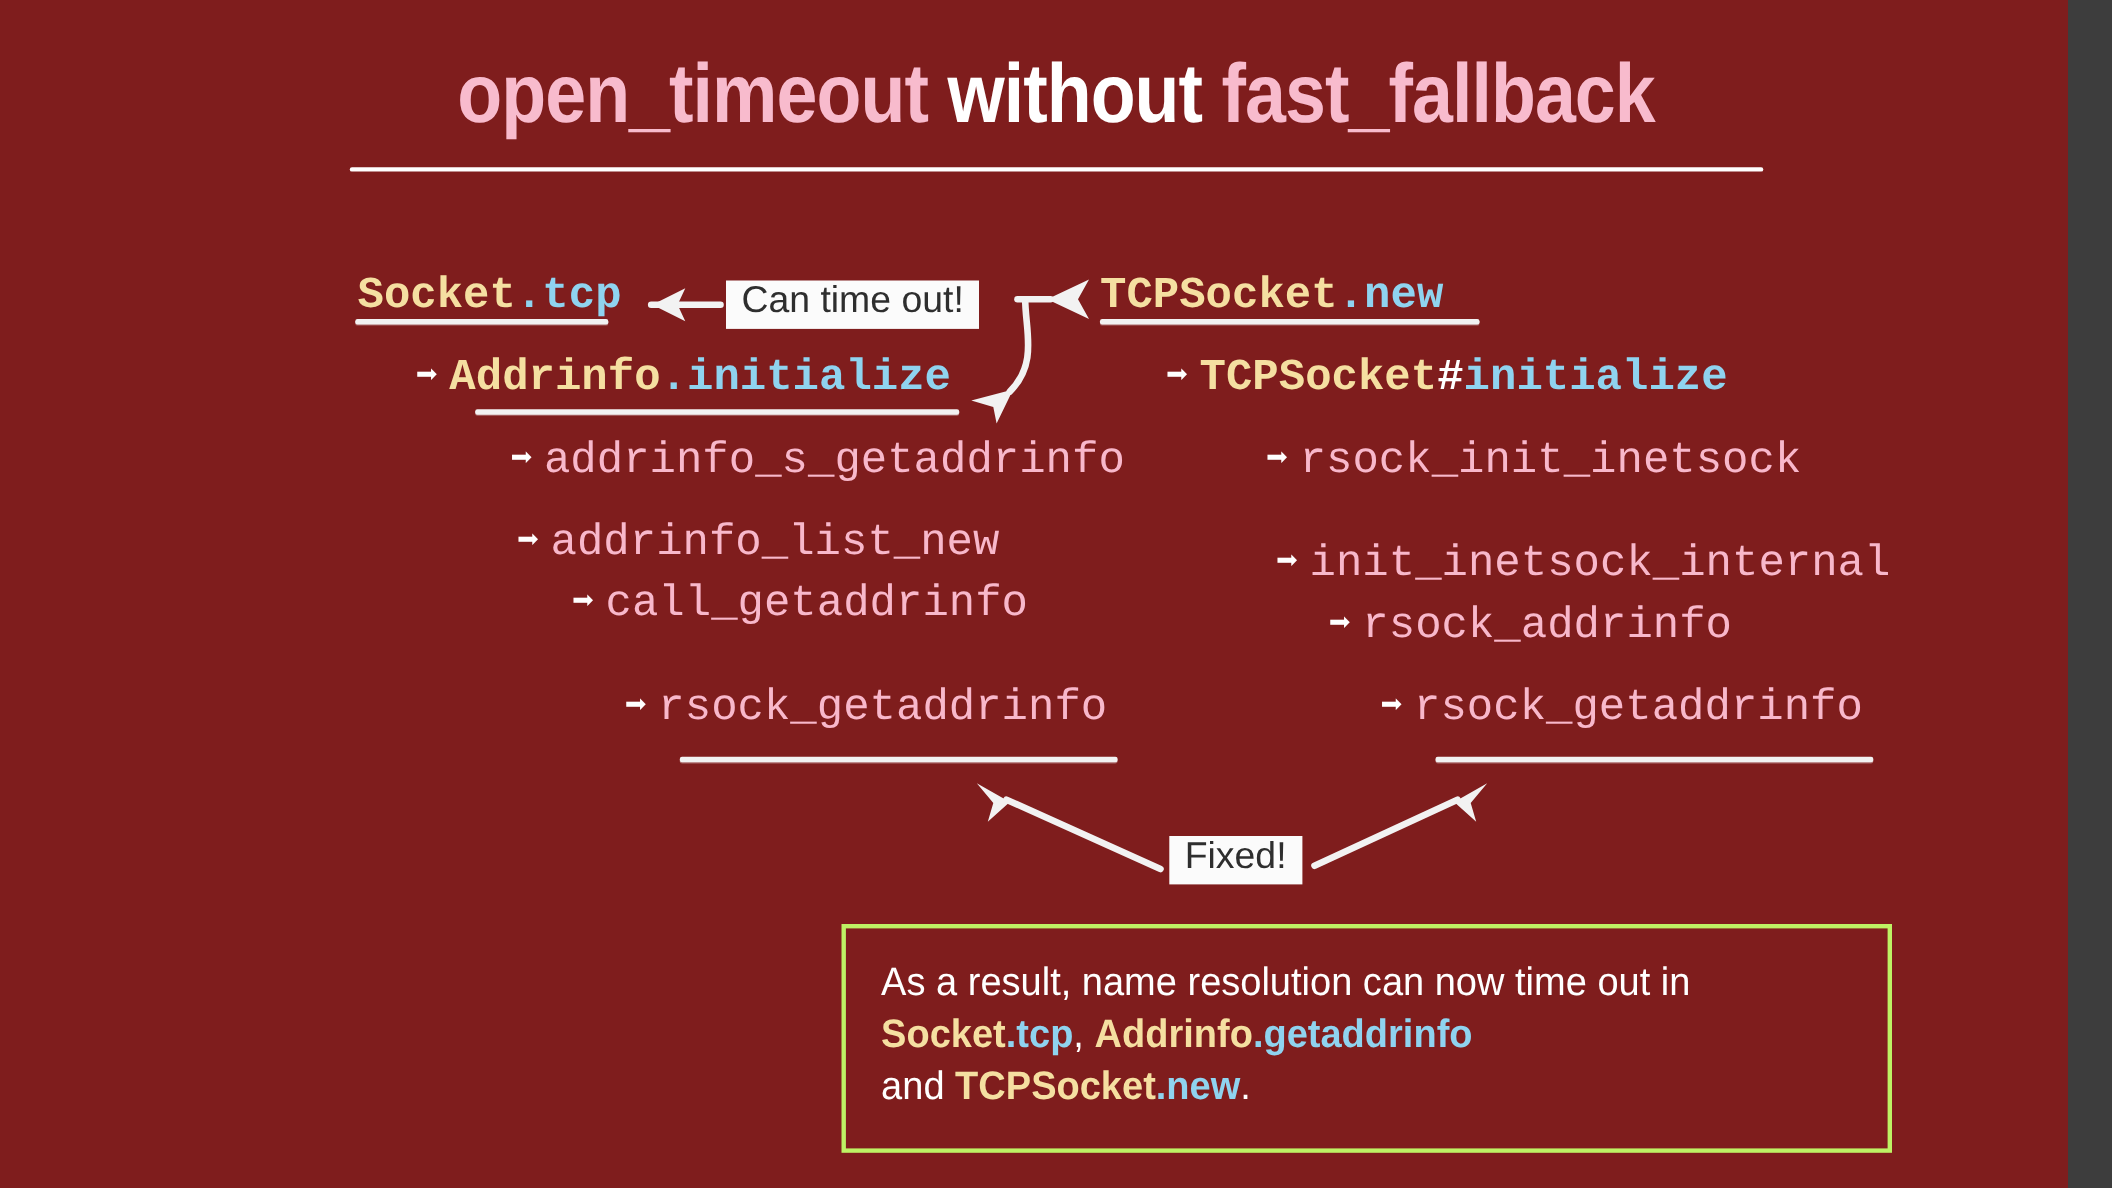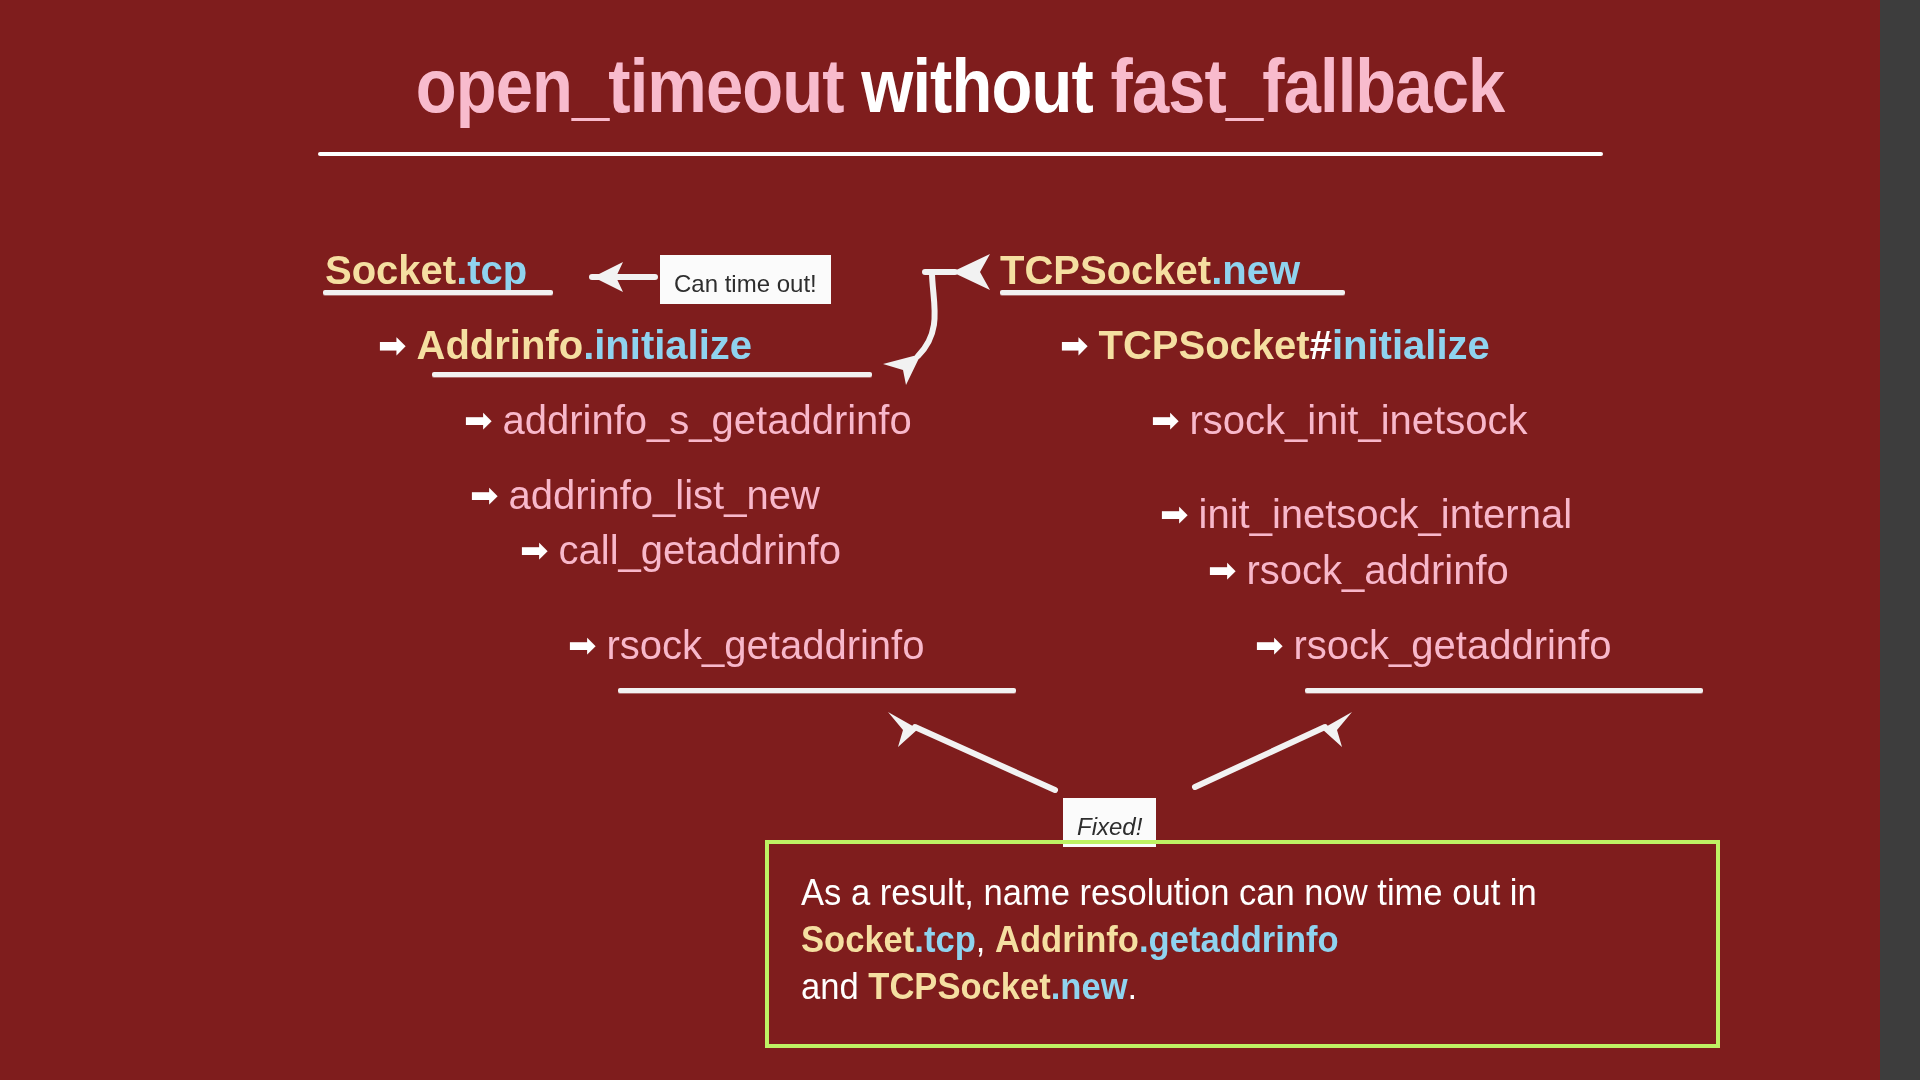--- a/index.html
+++ b/index.html
@@ -45,20 +45,21 @@
   }
 
   
   .stack { position: absolute; }
   .row {
     position: absolute;
     white-space: nowrap;
     font-size: 40px;
     font-weight: bold;
     line-height: 1;
+    font-family: Liberation Mono, monospace;
   }
   .row.plain { font-weight: normal; }
   .arrow {
     color: #ffffff;
     font-size: 34px;
     margin-right: 10px;
     position: relative;
     top: -2px;
   }
   .c-yellow { color: #f5dfa1; }
@@ -73,23 +74,23 @@
     background: #f2f2f2;
     border-radius: 2px;
     box-shadow: 0 1px 0 rgba(255,255,255,.35);
   }
 
   
   .callout {
     position: absolute;
     background: #fbfbfb;
     color: #2e2e2e;
-    font-size: 24px;
+    font-size: 34px;
     font-weight: normal;
-    padding: 16px 14px 7px 14px;
+    padding: 0 14px 7px 14px;
     white-space: nowrap;
     line-height: 1.1;
   }
 
   
   #note-box {
     position: absolute;
     left: 765px;
     top: 840px;
     width: 955px;
@@ -209,21 +210,21 @@
       <path d="M 1055 790 L 915 727" stroke="#f2f2f2" stroke-width="6" stroke-linecap="round" fill="none"></path>
       <path d="M 918 729 L 888 712 L 903 730 L 898 747 Z" fill="#f2f2f2"></path>
     </g>
     <g>
       <path d="M 1195 787 L 1325 727" stroke="#f2f2f2" stroke-width="6" stroke-linecap="round" fill="none"></path>
       <path d="M 1322 729 L 1352 712 L 1337 730 L 1342 747 Z" fill="#f2f2f2"></path>
     </g>
   </svg>
 
   <div class="callout" style="left:660px; top:255px;">Can time out!</div>
-  <div class="callout" style="left:1063px; top:798px;font-style:italic;">Fixed!</div>
+  <div class="callout" style="left:1063px; top:760px;">Fixed!</div>
 
   <div id="note-box">
     <div id="note-inner">
       <div class="note-line">As a result, name resolution can now time out in</div>
       <div class="note-line"><span class="bold c-yellow">Socket</span><span class="bold c-blue">.tcp</span><span class="c-white">, </span><span class="bold c-yellow">Addrinfo</span><span class="bold c-blue">.getaddrinfo</span></div>
       <div class="note-line"><span class="c-white">and </span><span class="bold c-yellow">TCPSocket</span><span class="bold c-blue">.new</span><span class="c-white">.</span></div>
     </div>
   </div>
 
 </div>

